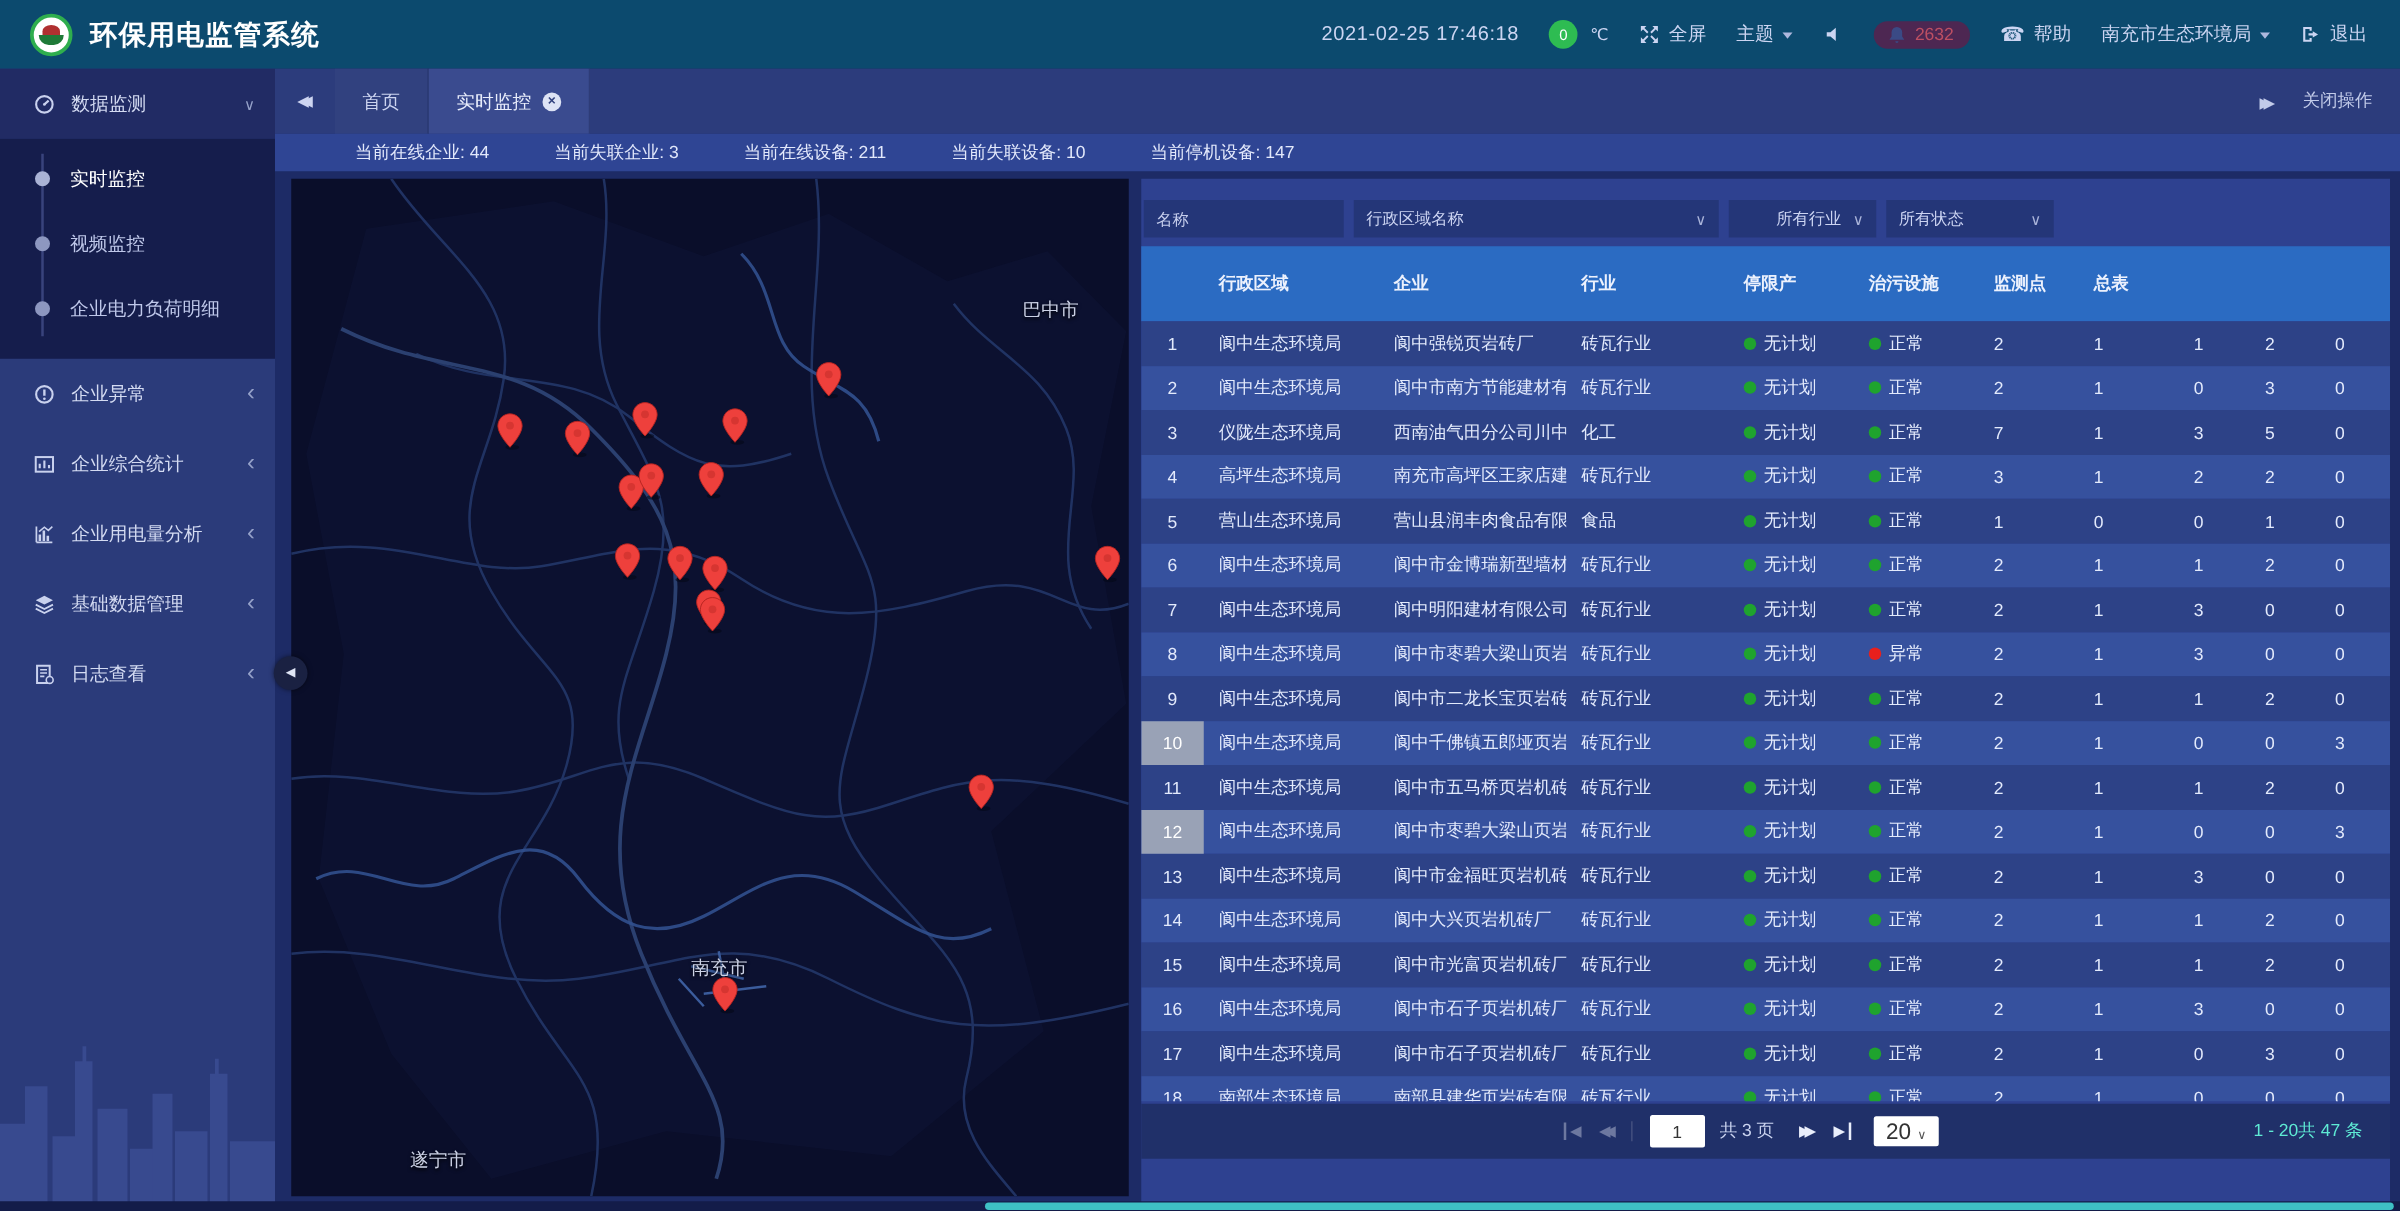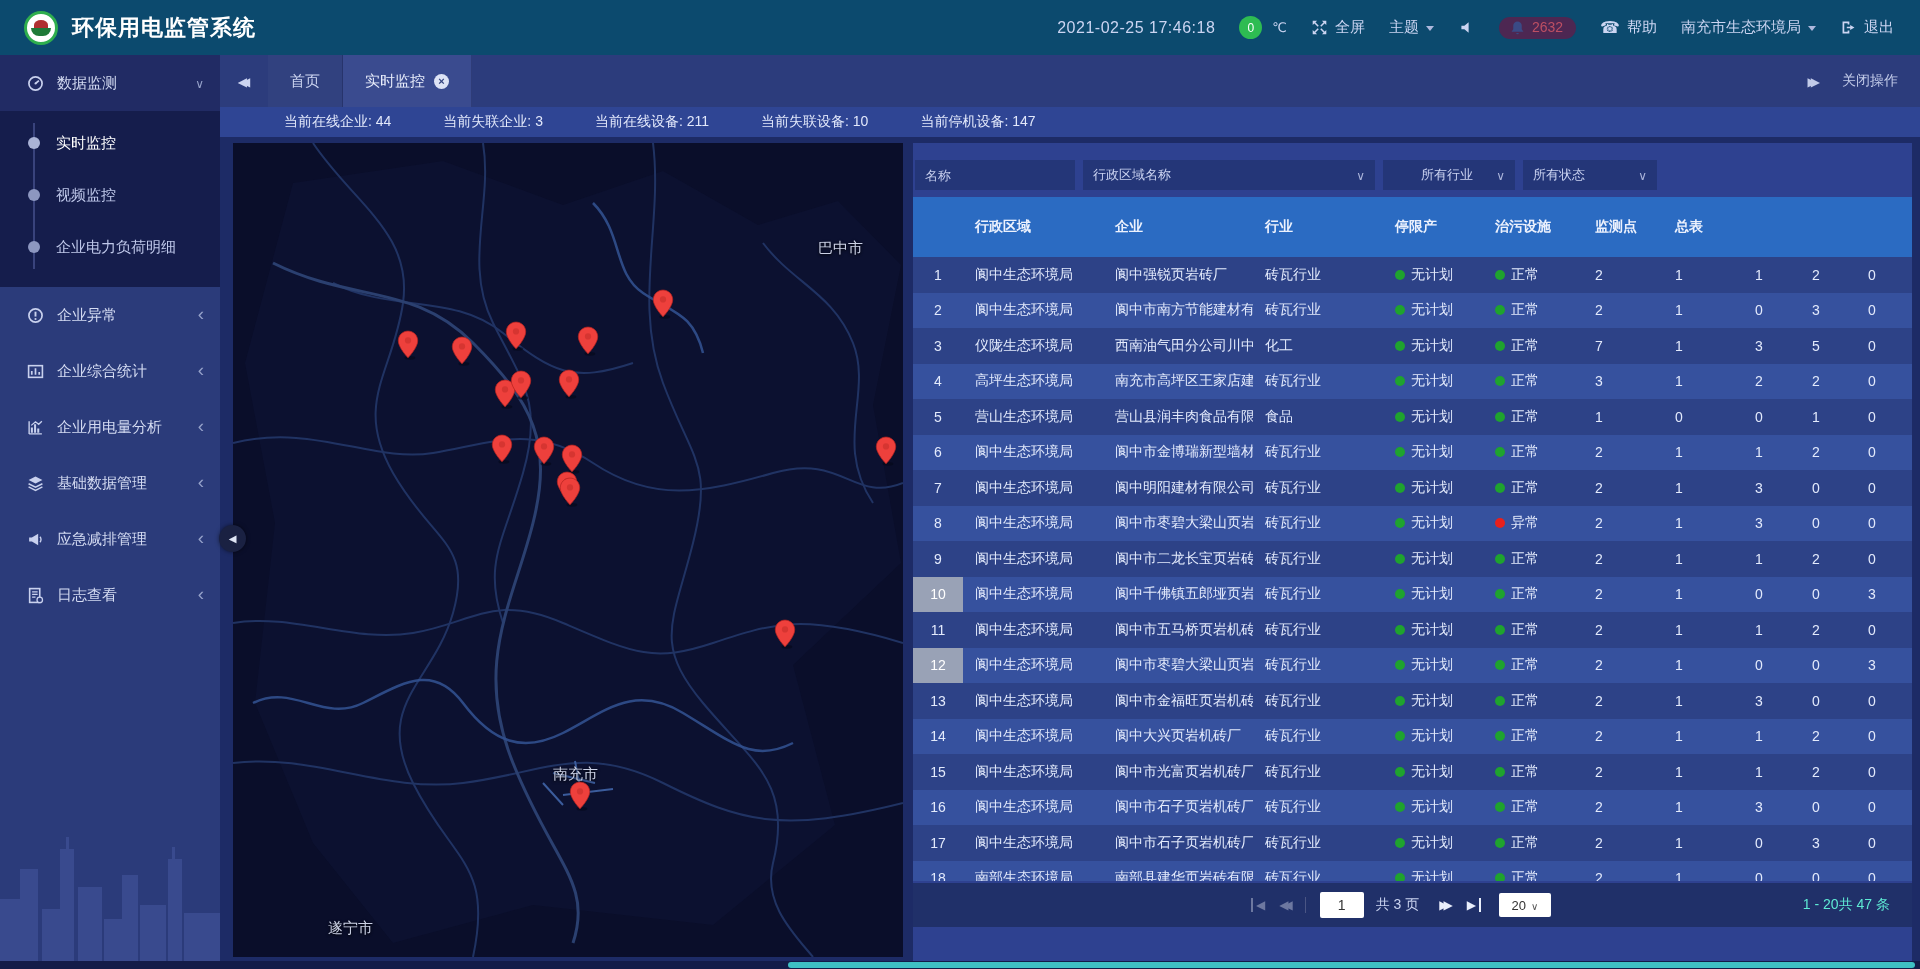--- a/index.html
+++ b/index.html
@@ -77,21 +77,21 @@
   .collapse-btn::before { content:"◀"; font-size:10px; }
 
   
   .panel { flex:1; display:flex; flex-direction:column; min-width:0; background:#2e4190; padding:0 0 0 0; }
   .filters { margin:17px 0 0 0; display:flex; gap:8px; height:30px; padding-left:2px; }
   .fbox { background:#243678; color:#ccd4f2; font-size:13px; display:flex; align-items:center; padding:0 10px; justify-content:space-between; cursor:pointer; }
   .fbox .sel-chev::before { content:"∨"; color:#aab4da; font-size:12px; }
   .f-input { width:160px; background:#243678; border:none; color:#ccd4f2; font-size:13px; padding:0 10px; outline:none; font-family:inherit; }
   .f-input::placeholder { color:#c5cdec; opacity:1; }
   .w-f-region { width:292px; }
-  .w-f-industry { width:132px;padding-left:38px; }
+  .w-f-industry { width:118px;padding-left:38px; }
   .w-f-status { width:134px; }
 
   .table { margin-top:7px; display:flex; flex-direction:column; }
   .thead { background:#2b6bc2; height:60px; display:flex; color:#ecf1fd; font-size:14px; font-weight:bold; }
   .hcell { display:flex; align-items:center; padding-left:12px; }
   .w-num { width:50px; padding-left:0; justify-content:center; }
   .w-region { width:140px; }
   .w-company { width:150px; }
   .w-industry { width:130px; }
   .w-limit { width:100px; }
@@ -126,21 +126,21 @@
   .pg-first::before { content:"◀"; }
   .pg-prev { margin-right:12px; }
   .pg-prev::before { content:"◀◀"; letter-spacing:-5px; padding-right:5px; }
   .pg-next { margin:0 14px 0 16px; }
   .pg-next::before { content:"▶▶"; letter-spacing:-5px; padding-right:5px; }
   .pg-last { border-right:2px solid currentColor; padding-right:3px; margin-right:18px; }
   .pg-last::before { content:"▶"; }
   .pg-sep { width:1px; height:16px; background:#4a5584; margin-right:14px; }
   .pg-input { width:44px; height:26px; background:#fff; border:none; text-align:center; color:#333; font-size:14px; border-radius:2px; outline:none; font-family:inherit; }
   .pg-pages { margin:0 4px 0 12px; }
-  .pg-size { width:52px; height:24px; background:#fff; color:#333; border-radius:2px; display:flex; align-items:center; justify-content:center; gap:5px; font-size:13px; cursor:pointer; }
+  .pg-size { width:52px; height:24px; background:#fff; color:#333; border-radius:2px; display:flex; align-items:center; justify-content:center; gap:5px; font-size:18px; cursor:pointer; }
   .pg-size .sel-chev::before { content:"∨"; font-size:10px; color:#555; }
   .pg-range { margin-left:auto; display:flex; color:#5eead4; }
 
   .hscroll { position:absolute; left:0; bottom:0; width:1920px; height:8px; background:#131c49; }
   .hscroll .thumb { position:absolute; left:788px; right:5px; top:1px; height:6px; background:#3ec0c4; border-radius:3px; }
 </style>
 </head>
 <body>
 
 <header class="topbar">
@@ -263,30 +263,20 @@
           </div>
         </div>
         <div class="m-group">
           <div class="g-head">
             <span class="micon"><svg viewBox="0 0 16 16">
                 <path d="M8 1.5 L14.5 4.8 8 8.1 1.5 4.8 Z" fill="currentColor"></path>
                 <path d="M1.5 8.2 8 11.5 14.5 8.2" fill="none" stroke="currentColor" stroke-width="1.4"></path>
                 <path d="M1.5 11.2 8 14.5 14.5 11.2" fill="none" stroke="currentColor" stroke-width="1.4"></path>
               </svg></span>
             <span class="g-label">基础数据管理</span>
-            <span class="chev chev-left"></span>
-          </div>
-        </div>
-        <div class="m-group">
-          <div class="g-head">
-            <span class="micon"><svg viewBox="0 0 16 16">
-                <path d="M2 6.2 V9.8 H4.6 L10.5 13.5 V2.5 L4.6 6.2 Z" fill="currentColor"></path>
-                <path d="M12.2 5.5 C13.5 6.8 13.5 9.2 12.2 10.5" fill="none" stroke="currentColor" stroke-width="1.3"></path>
-              </svg></span>
-            <span class="g-label">应急减排管理</span>
             <span class="chev chev-left"></span>
           </div>
         </div>
         <div class="m-group">
           <div class="g-head">
             <span class="micon"><svg viewBox="0 0 16 16">
                 <rect x="2.5" y="1.5" width="9.5" height="13" fill="none" stroke="currentColor" stroke-width="1.5"></rect>
                 <path d="M4.8 4.5 H10 M4.8 7 H10 M4.8 9.5 H8" stroke="currentColor" stroke-width="1.2"></path>
                 <circle cx="12" cy="12.2" r="2.6" fill="#2b3b7a" stroke="currentColor" stroke-width="1.2"></circle>
               </svg></span>

